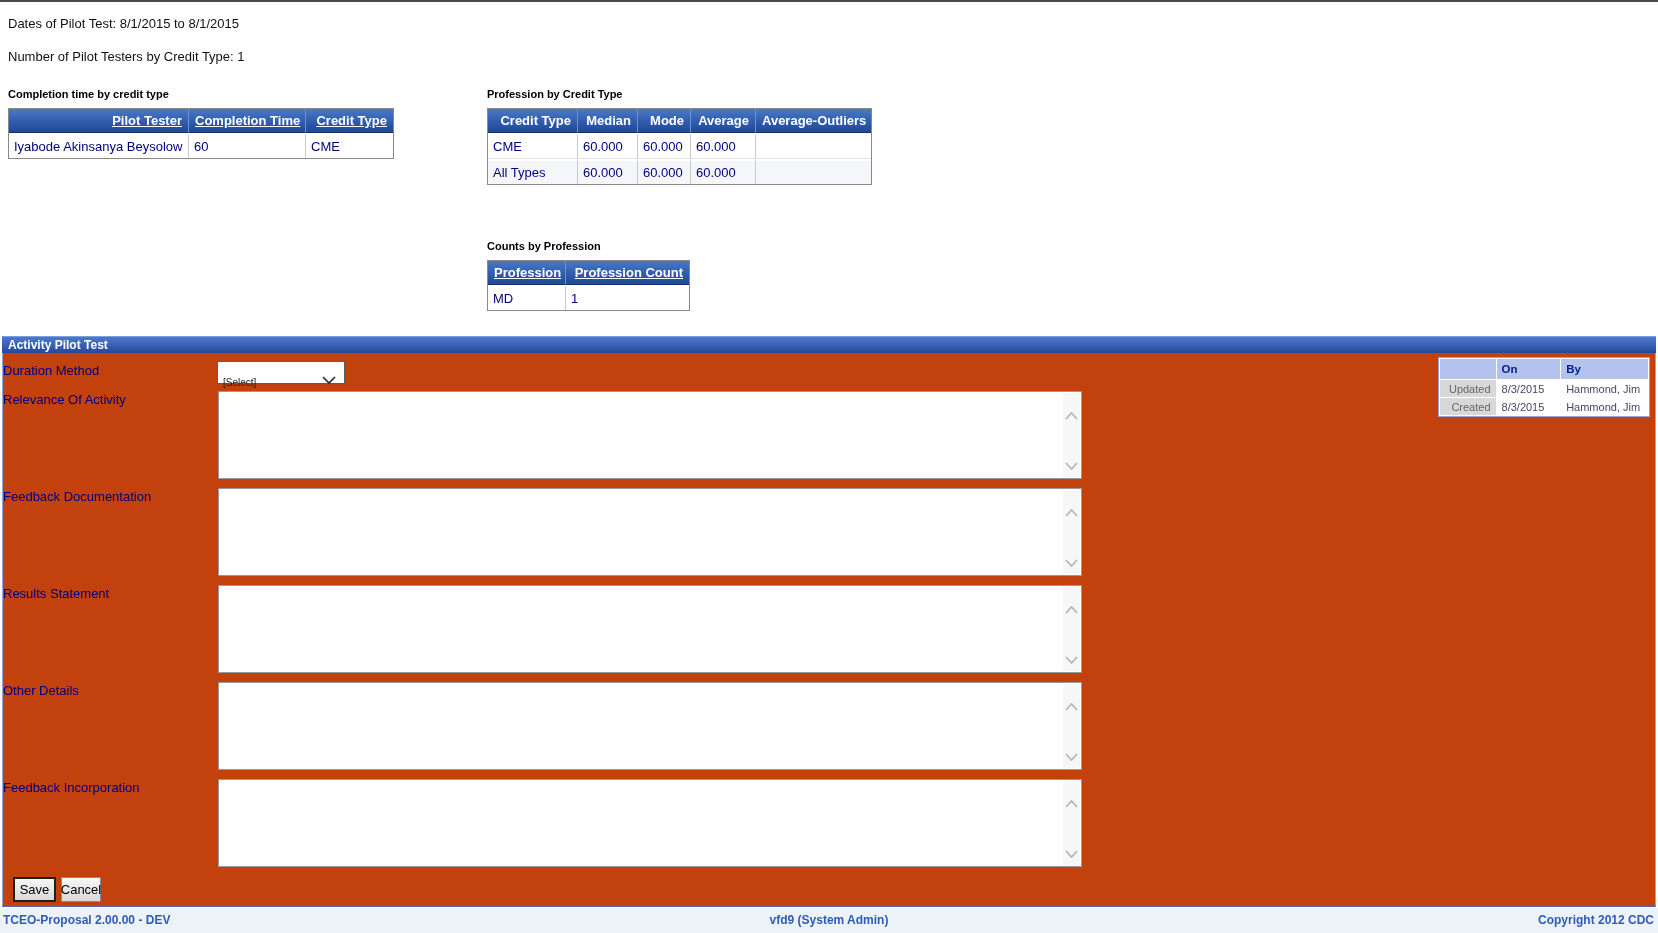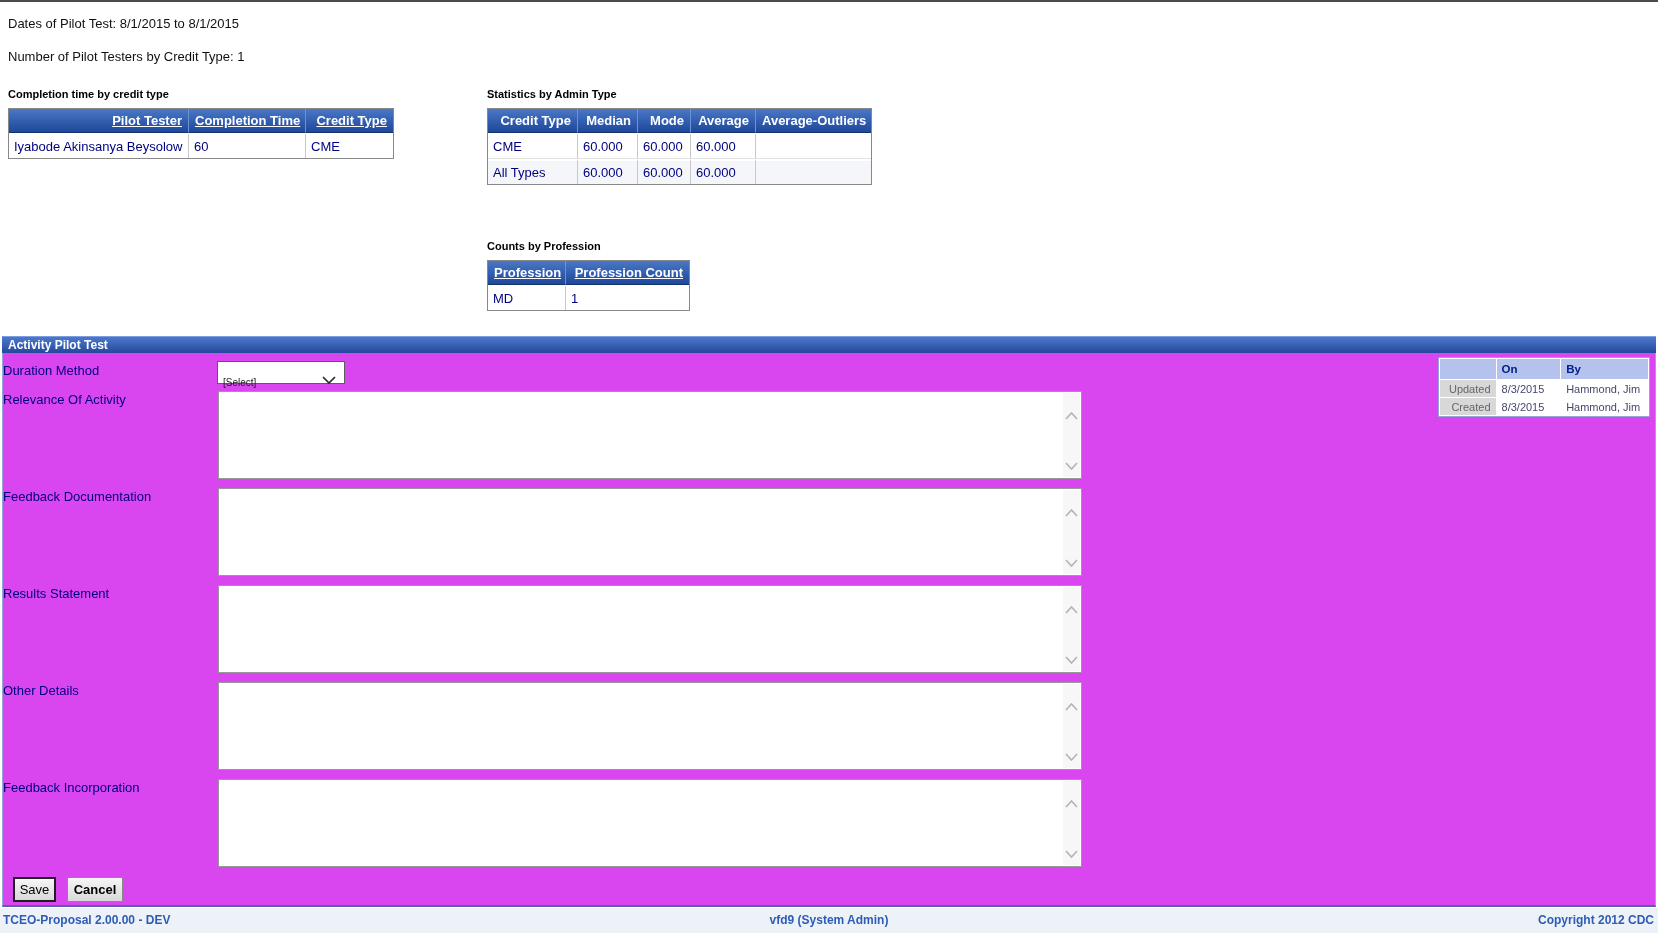--- a/index.html
+++ b/index.html
@@ -37,21 +37,21 @@
   table.grid tr:last-child td { border-bottom:none; }
   table.grid tr.alt td { background:#f4f6f9; }
 
   #completion-table { position:absolute; left:8px;  top:108px; width:384px; }
   #statistics-table { position:absolute; left:487px; top:108px; width:383px; }
   #profession-table { position:absolute; left:487px; top:260px; width:201px; }
 
   
   .panel { position:absolute; left:2px; top:336px; width:1654px; height:571px;
            border:1px solid #97a6d2; border-top:none; border-bottom:2px solid #5d5dad;
-           background:#d946ef; }
+           background:#c2410c; }
   .panel-bar { position:absolute; left:-1px; top:0; width:1654px; height:17px;
                background:linear-gradient(#4c79cc,#24489c);
                border-top:1px solid #7e9ce0;
                color:#fff; font-size:12px; font-weight:bold;
                padding:1px 0 0 6px; line-height:14px; }
 
   .fld-label { position:absolute; width:210px; 
                font-size:13px; color:#000080; line-height:14px; }
 
   .select-box { position:absolute; left:214px; top:25px; width:128px; height:23px;
@@ -75,21 +75,21 @@
                     text-align:left; padding:3px 5px; height:20px; white-space:nowrap; }
   #audit-table td { font-size:11px; padding:2px 5px; height:17px; color:#44486b;
                     white-space:nowrap; overflow:hidden; background:#fff; }
   #audit-table td.rowlbl { background:#d8d8d8; color:#666;text-align:right; }
 
   
   .btn { position:absolute; top:541px; height:25px; font-size:13px; color:#000;
          background:linear-gradient(#f6f6f6,#d9d9d9); cursor:pointer;
          display:flex; align-items:center; justify-content:center; }
   #save-button   { left:10px;  width:43px; border:2px solid #1f1f1f; }
-  #cancel-button { left:64px;  width:56px; border:1px solid #8a8a8a;font-weight:bold; }
+  #cancel-button { left:58px;  width:40px; border:1px solid #8a8a8a; }
 
   
   .footer { position:absolute; left:0; top:908px; width:1658px; height:25px;
             background:#edf1f8; font-size:12px; color:#2e5cb5;font-weight:bold; }
   .footer .f-left   { position:absolute; left:3px;  top:5px; }
   .footer .f-center { position:absolute; left:0; right:0; top:5px; text-align:center; }
   .footer .f-right  { position:absolute; right:4px; top:5px;text-align:center; }
 
   .col-pt0 { width:180px; } .col-pt1 { width:117px; } .col-pt2 { width:87px; }
   .col-st0 { width:90px; } .col-st1 { width:60px; } .col-st2 { width:53px; }
@@ -122,21 +122,21 @@
     </thead>
     <tbody>
       <tr>
         <td>Iyabode Akinsanya Beysolow</td>
         <td>60</td>
         <td>CME</td>
       </tr>
     </tbody>
   </table>
 
-  <div class="sec-title" style="left:487px; top:88px;">Statistics by Admin Type</div>
+  <div class="sec-title" style="left:487px; top:88px;">Profession by Credit Type</div>
   <table class="grid" id="statistics-table">
     <colgroup>
         <col class="col-st0">
         <col class="col-st1">
         <col class="col-st2">
         <col class="col-st3">
         <col class="col-st4">
       </colgroup>
     <thead>
       <tr>

